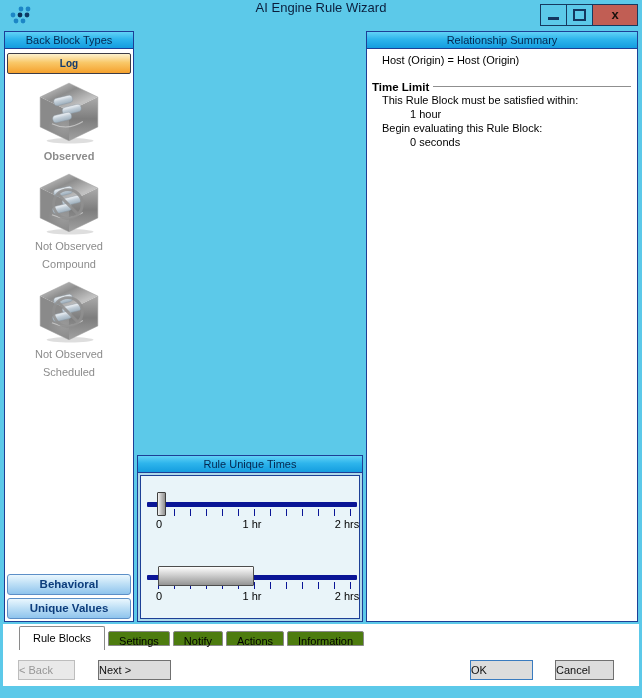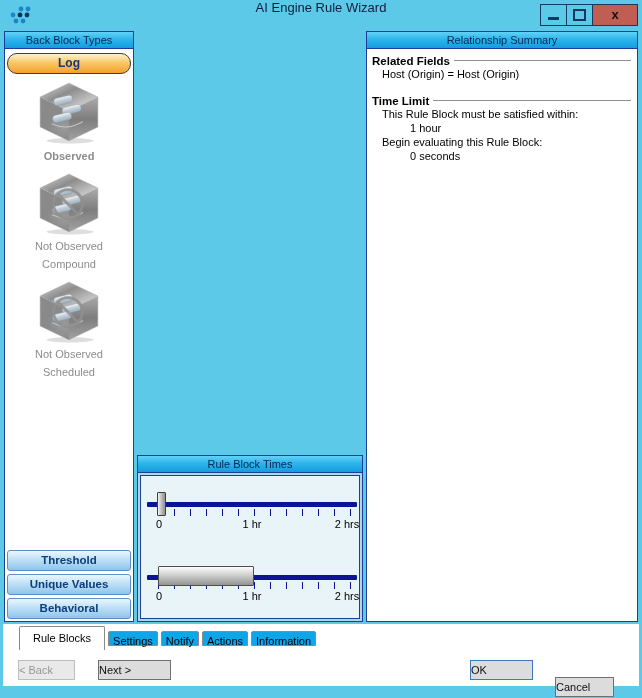--- a/index.html
+++ b/index.html
@@ -19,21 +19,21 @@
 
   
   .panel{position:absolute;background:#fff;border:1px solid #1d3f96;box-sizing:border-box;}
   .panel-header{height:17px;line-height:17px;text-align:center;font-size:11px;color:#04264f;
     background:linear-gradient(180deg,#62d2f6 0%,#2eb5ec 45%,#149ddf 100%);
     border-bottom:1px solid #1d3f96;box-sizing:border-box;}
 
   
   .left-panel{left:4px;top:31px;width:130px;height:591px;}
   .log-btn{margin:4px 2px 0 2px;height:19px;line-height:19px;text-align:center;
-    font-weight:bold;font-size:12px;color:#123a6e;border:1px solid #3c3c46;border-radius:10px;
+    font-weight:bold;font-size:10px;color:#123a6e;border:1px solid #3c3c46;border-radius:2px;
     background:linear-gradient(180deg,#fdf2cf 0%,#f9c868 45%,#f5a12d 100%);cursor:pointer;}
   .type-item{text-align:center;}
   .type-item svg{display:block;margin:0 auto;}
   .type-label{color:#8c8c8c;font-size:11px;line-height:13px;}
   .it1{margin-top:7px;} .it1 .type-label{margin-top:6px;font-weight:bold;}
   .it2{margin-top:9px;} .it2 .type-label{margin-top:5px;}
   .it3{margin-top:9px;} .it3 .type-label{margin-top:5px;}
   .categories{position:absolute;left:2px;right:2px;bottom:2px;}
   .cat-btn{height:19px;line-height:19px;margin-top:3px;text-align:center;font-weight:bold;
     font-size:11.5px;color:#0d3d7c;border:1px solid #5c8fc7;border-radius:3px;cursor:pointer;
@@ -72,29 +72,29 @@
   .summary-body{padding:4px 5px;font-size:11px;color:#000;}
   .group-title{display:flex;align-items:center;font-weight:bold;font-size:11.5px;margin-top:2px;}
   .group-title .hline{flex:1;height:2px;border-top:1px solid #8f8f8f;border-bottom:1px solid #fff;margin:2px 1px 0 4px;}
   .summary-item{padding-left:10px;line-height:13px;margin-top:1px;}
   .indent{padding-left:38px;}
   .gap{height:12px;}
 
   
   .bottom-area{position:absolute;left:3px;top:624px;width:636px;height:62px;background:#fff;}
   .tabs{position:absolute;left:16px;top:2px;display:flex;align-items:center;height:24px;}
-  .tab{border:1px solid #8a8a8a;background:#0ea5e9;height:15px;line-height:19px;padding:0 4px;
+  .tab{border:1px solid #8a8a8a;background:#4d7c0f;height:15px;line-height:19px;padding:0 10px;
        font-size:11px;color:#000;margin-right:3px;border-radius:2px 2px 0 0;cursor:pointer;box-sizing:border-box;}
   .tab.active{background:#fff;height:24px;line-height:23px;border-bottom:none;z-index:2;padding:0 13px;}
   .btn{position:absolute;top:36px;height:20px;font-size:11px;text-align:left;line-height:18px;
        background:#dcdcdc;border:1px solid #707070;box-sizing:border-box;cursor:pointer;color:#101010;}
   .btn-back{left:15px;width:57px;background:#e9e9e9;border-color:#bdbdbd;color:#969696;}
   .btn-next{left:95px;width:73px;}
   .btn-ok{left:467px;width:63px;border-color:#3a7bbf;}
-  .btn-cancel{left:552px;width:59px;margin-top:17px;}
+  .btn-cancel{left:552px;width:59px;}
 </style>
 </head>
 <body>
 
 <svg width="0" height="0" style="position:absolute" aria-hidden="true">
   <defs>
     <linearGradient id="bTop" x1="0" y1="0" x2="1" y2="1">
       <stop offset="0" stop-color="#6e6e6e"></stop>
         <stop offset="0.4" stop-color="#141414"></stop>
       <stop offset="0.72" stop-color="#3f3f3f"></stop>
@@ -247,53 +247,48 @@
           <circle cx="90" cy="84" r="11" fill="#d6d6d6" stroke="#757575" stroke-width="2"></circle>
           <line x1="90" y1="84" x2="90" y2="77" stroke="#555" stroke-width="2"></line>
           <line x1="90" y1="84" x2="96" y2="86" stroke="#555" stroke-width="2"></line>
         </g>
       </svg>
       <div class="type-label">Not Observed</div>
       <div class="type-label">Scheduled</div>
     </div>
 
     <div class="categories">
-      <div class="cat-btn">Threshold</div>
+      <div class="cat-btn">Behavioral</div>
       <div class="cat-btn">Unique Values</div>
-      <div class="cat-btn">Behavioral</div>
     </div>
   </div>
 
 
   <div class="panel times-panel">
-    <div class="panel-header">Rule Block Times</div>
+    <div class="panel-header">Rule Unique Times</div>
     <div class="times-area">
       <div class="track t1"></div>
       <div class="thumb"></div>
       <div class="ticks k1"></div>
       <div class="slabel r1 l0">0</div>
       <div class="slabel r1 l1">1 hr</div>
       <div class="slabel r1 l2">2 hrs</div>
 
       <div class="track t2"></div>
       <div class="range-bar"></div>
       <div class="ticks k2"></div>
       <div class="slabel r2 l0">0</div>
       <div class="slabel r2 l1">1 hr</div>
       <div class="slabel r2 l2">2 hrs</div>
     </div>
   </div>
 
   <div class="panel summary-panel">
     <div class="panel-header">Relationship Summary</div>
     <div class="summary-body">
-      <div class="group-title">
-        <span>Related Fields</span>
-        <div class="hline"></div>
-      </div>
       <div class="summary-item">Host (Origin) = Host (Origin)</div>
       <div class="gap"></div>
       <div class="group-title">
         <span>Time Limit</span>
         <div class="hline"></div>
       </div>
       <div class="summary-item">This Rule Block must be satisfied within:</div>
       <div class="summary-item indent">1 hour</div>
       <div class="summary-item">Begin evaluating this Rule Block:</div>
       <div class="summary-item indent">0 seconds</div>

